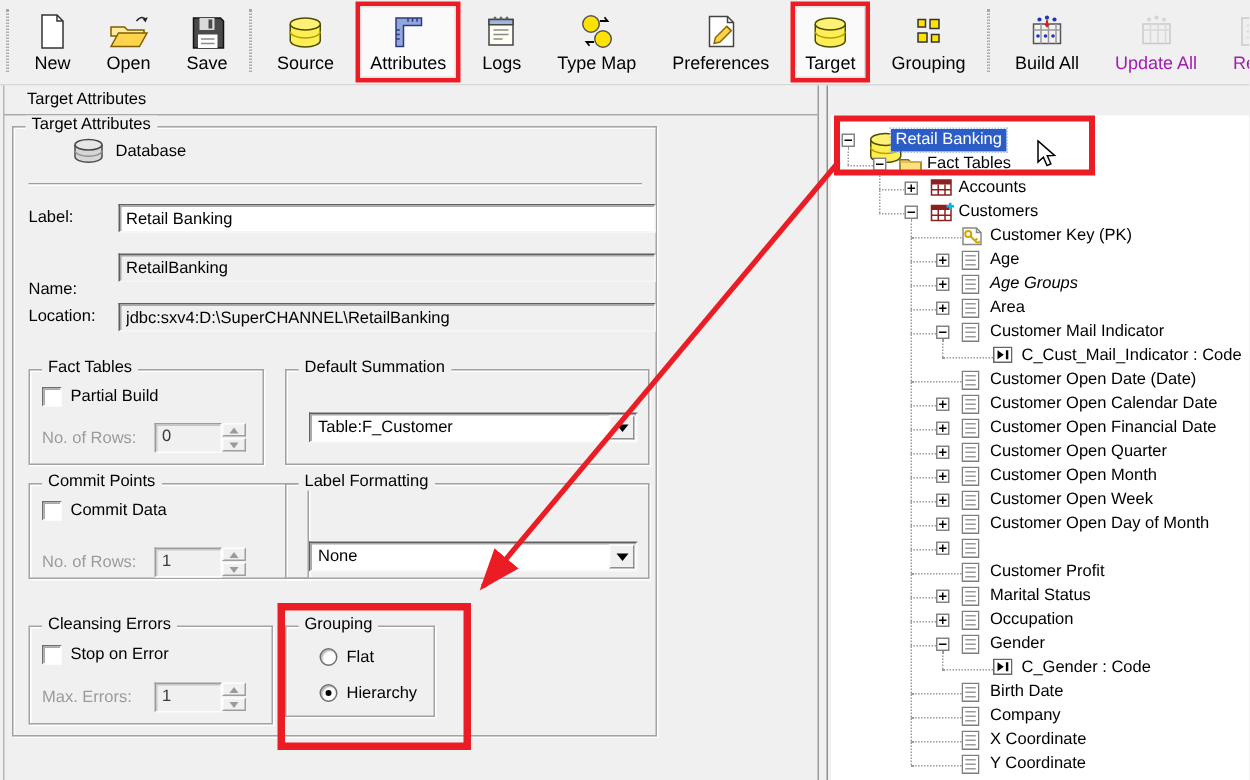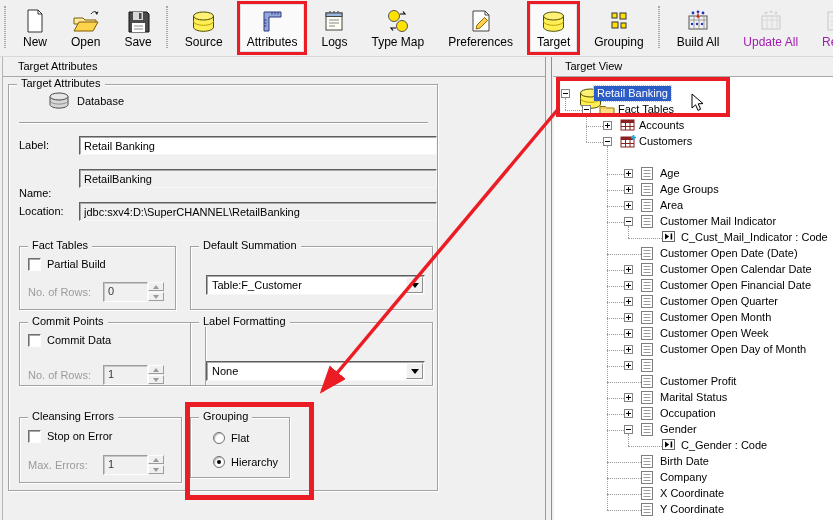--- a/index.html
+++ b/index.html
@@ -239,23 +239,20 @@
             <path d="M7 8h10M7 12h10M7 16h7" stroke="#c0c0c0"></path>
           </svg>
         </span>
         <span class="tb-lbl">Resu</span>
       </div>
     </div>
 
   <div class="pane-header" id="left-header">
     <span>Target Attributes</span>
   </div>
-  <div class="pane-header" id="right-header">
-    <span>Target View</span>
-  </div>
   <div class="ledge"></div>
   <div class="vdiv"></div>
 
   <div class="groupbox" style="left:8px;top:84px;width:430px;height:407px;">
     <span class="gb-label">Target Attributes</span>
   </div>
 
   <div class="dbrow" style="left:48px;top:92px;">
     <svg width="22" height="17" viewBox="0 0 22 17">
       <path d="M2 4.5v8c0 2 4 3.6 9 3.6s9-1.6 9-3.6v-8" fill="#d6d6d6" stroke="#4a4a4a"></path>
@@ -384,35 +381,45 @@
         <span class="ticon" style="left: 66px;"><svg width="17" height="13" viewBox="0 0 17 13">
             <rect x="1" y="2" width="13" height="10" fill="#fff" stroke="#8b2020"></rect>
             <rect x="1" y="2" width="13" height="3" fill="#8b2020"></rect>
             <line x1="1" y1="8.5" x2="14" y2="8.5" stroke="#8b2020"></line>
             <line x1="5.5" y1="5" x2="5.5" y2="12" stroke="#8b2020"></line>
             <line x1="10" y1="5" x2="10" y2="12" stroke="#8b2020"></line>
             <path d="M13.5 0v5M11 2.5h5" stroke="#00b7ef" stroke-width="1.7"></path>
           </svg></span>
         <span class="tlabel" style="left: 82px;">Customers</span>
       </div>
+      <div class="tree-row" style="top: 73px;">
+        <div class="stub" style="left: 53px; top: 8px; width: 34px;"></div>
+        <span class="ticon" style="left: 87px;"><svg width="14" height="13" viewBox="0 0 14 13">
+            <path d="M1 1h9l3 3v8H1z" fill="#fff" stroke="#888"></path>
+            <path d="M10 1v3h3" fill="none" stroke="#888"></path>
+            <circle cx="4.5" cy="5" r="2" fill="none" stroke="#d2a800" stroke-width="1.4"></circle>
+            <path d="M6 6.5l4.5 4.5M9 9.5l1.5-1.5M10.8 11.2l1.4-1.4" fill="none" stroke="#d2a800" stroke-width="1.4"></path>
+          </svg></span>
+        <span class="tlabel" style="left: 103px;">Customer Key (PK)</span>
+      </div>
       <div class="tree-row" style="top: 89px;">
         <div class="stub" style="left: 53px; top: 8px; width: 17px;"></div>
         <div class="expbox" style="left: 70px; top: 3px;">
           <i class="h"></i>
           <i class="v"></i>
         </div>
         <span class="ticon" style="left: 87px;"><svg width="12" height="13" viewBox="0 0 12 13">
             <rect x="0.5" y="0.5" width="11" height="12" fill="#fff" stroke="#7e7e7e"></rect>
             <line x1="2.5" y1="3.5" x2="9.5" y2="3.5" stroke="#9a9a9a"></line>
             <line x1="2.5" y1="6.5" x2="9.5" y2="6.5" stroke="#9a9a9a"></line>
             <line x1="2.5" y1="9.5" x2="9.5" y2="9.5" stroke="#9a9a9a"></line>
           </svg></span>
         <span class="tlabel" style="left: 103px;">Age</span>
       </div>
-      <div class="tree-row" style="top: 105px;">
+      <div class="tree-row" style="top: 105px; font-style: italic;">
         <div class="stub" style="left: 53px; top: 8px; width: 17px;"></div>
         <div class="expbox" style="left: 70px; top: 3px;">
           <i class="h"></i>
           <i class="v"></i>
         </div>
         <span class="ticon" style="left: 87px;"><svg width="12" height="13" viewBox="0 0 12 13">
             <rect x="0.5" y="0.5" width="11" height="12" fill="#fff" stroke="#7e7e7e"></rect>
             <line x1="2.5" y1="3.5" x2="9.5" y2="3.5" stroke="#9a9a9a"></line>
             <line x1="2.5" y1="6.5" x2="9.5" y2="6.5" stroke="#9a9a9a"></line>
             <line x1="2.5" y1="9.5" x2="9.5" y2="9.5" stroke="#9a9a9a"></line>

